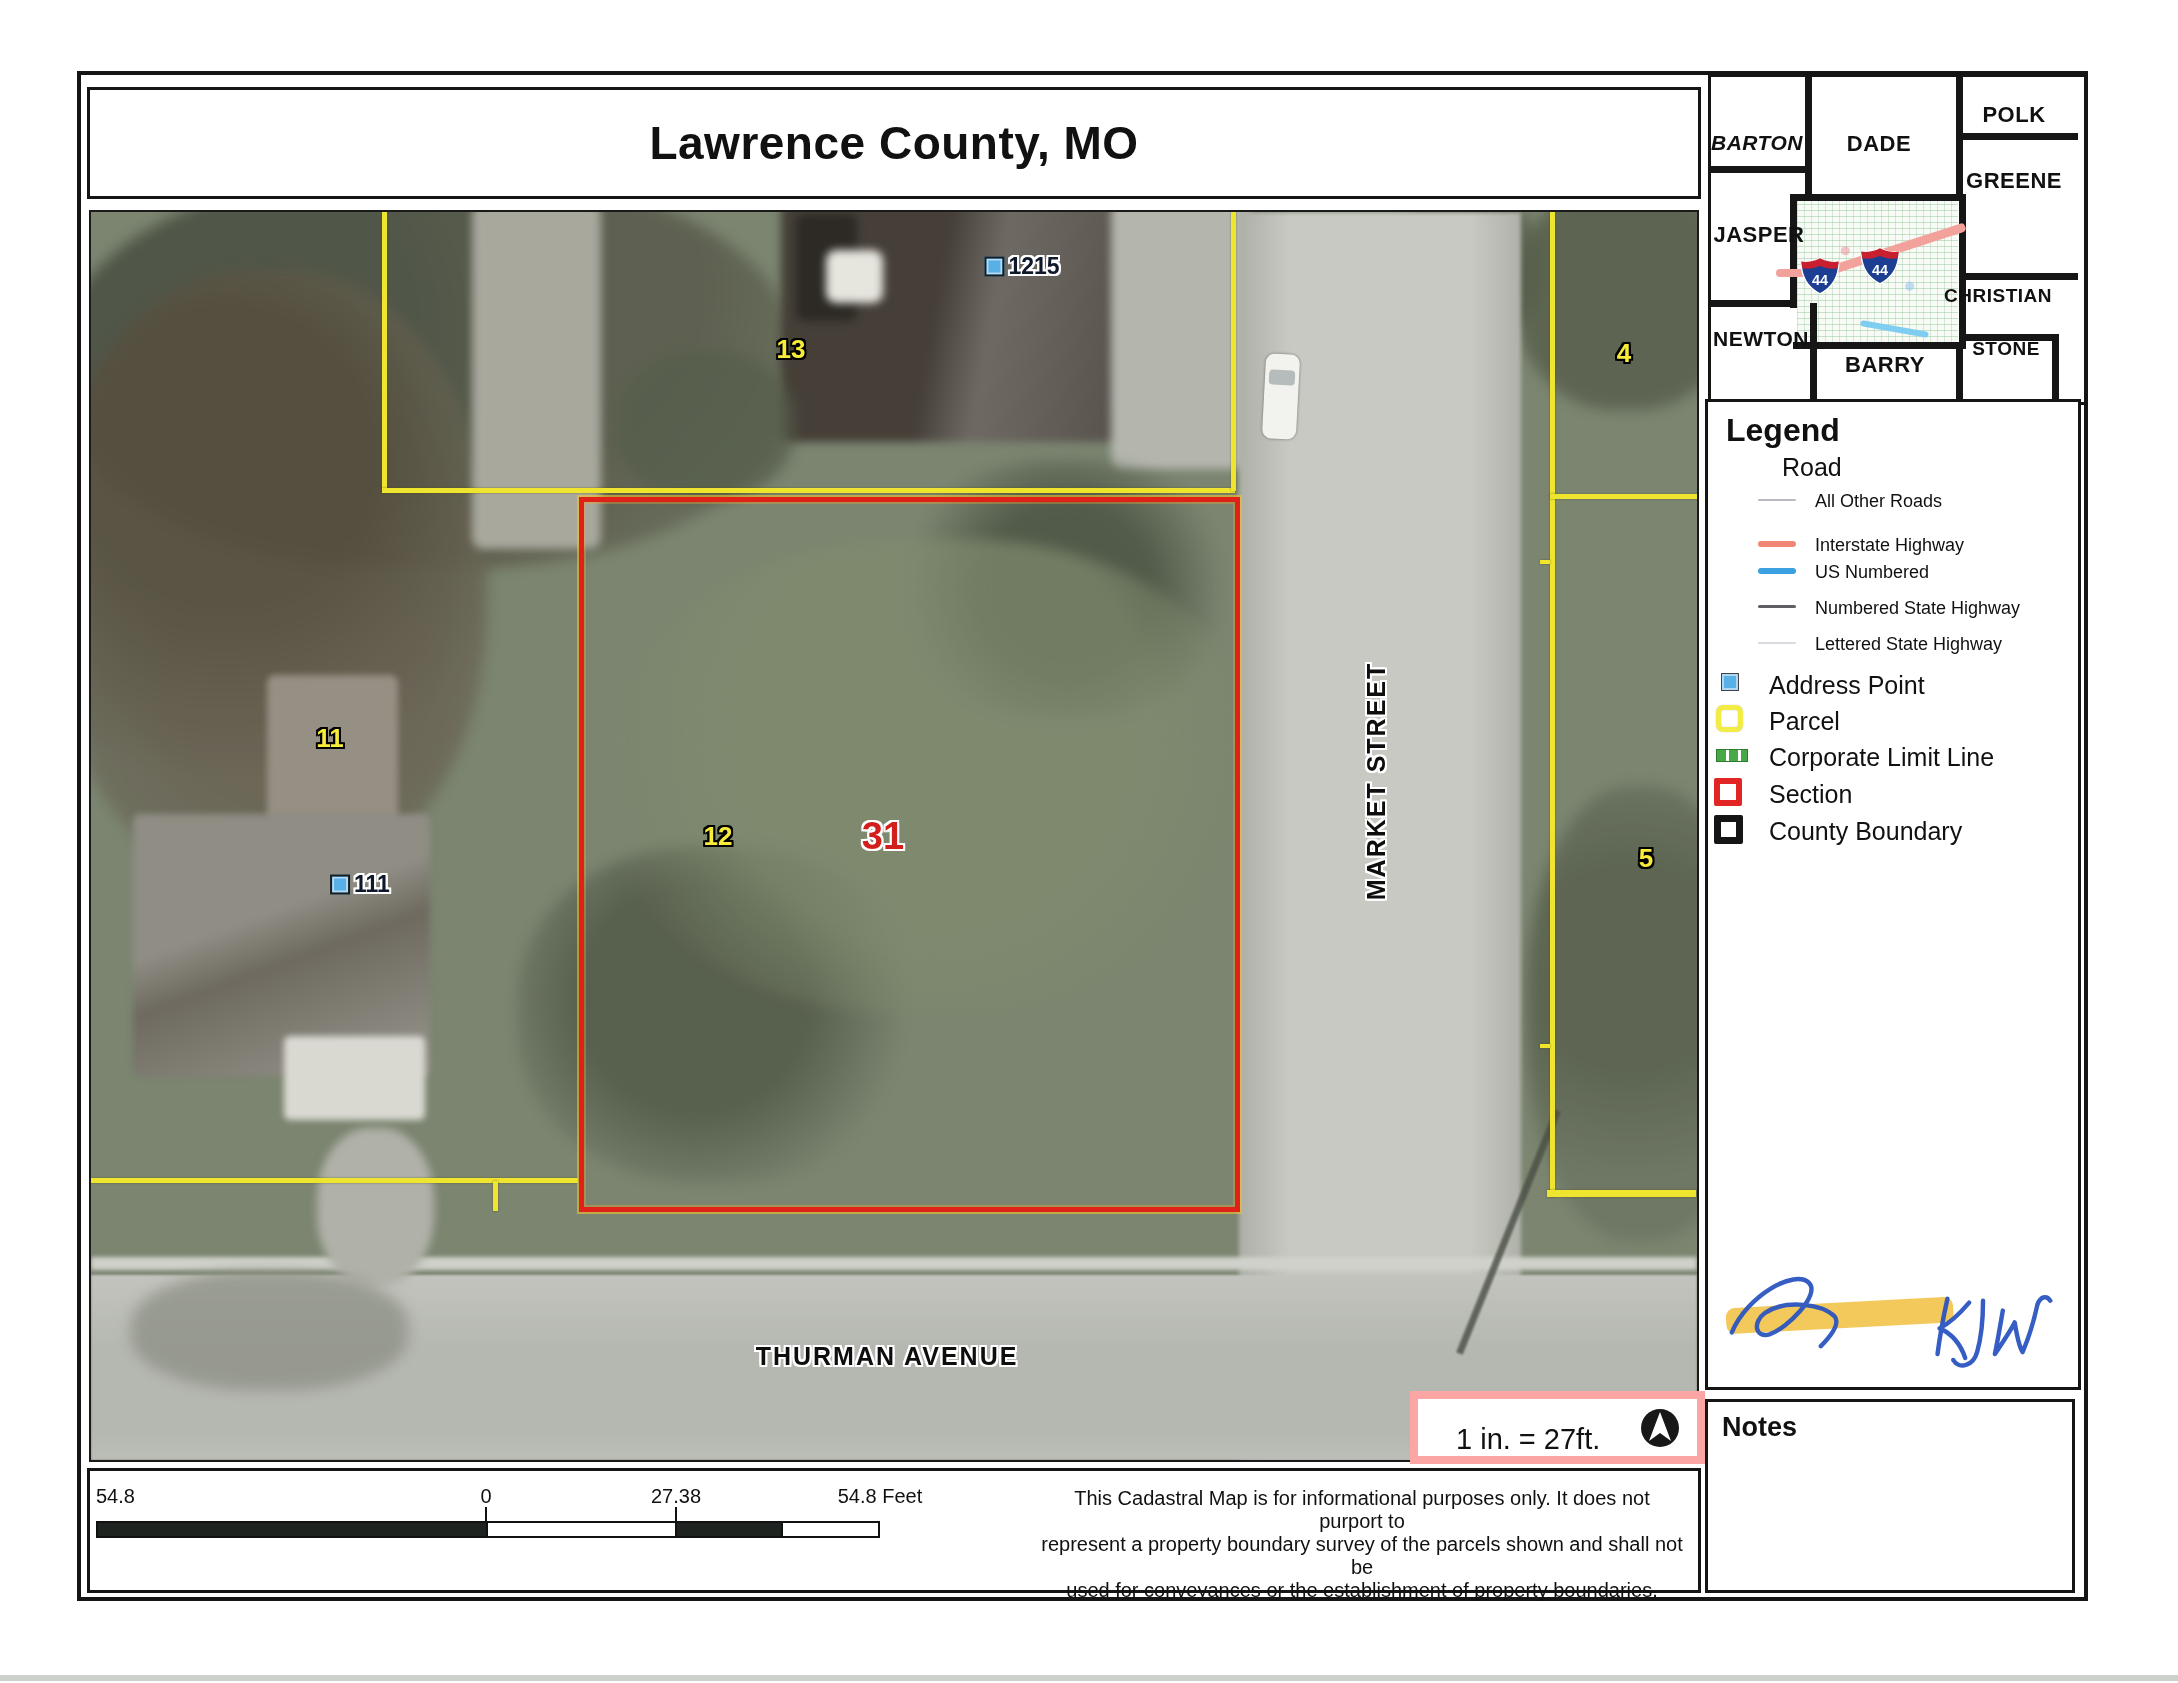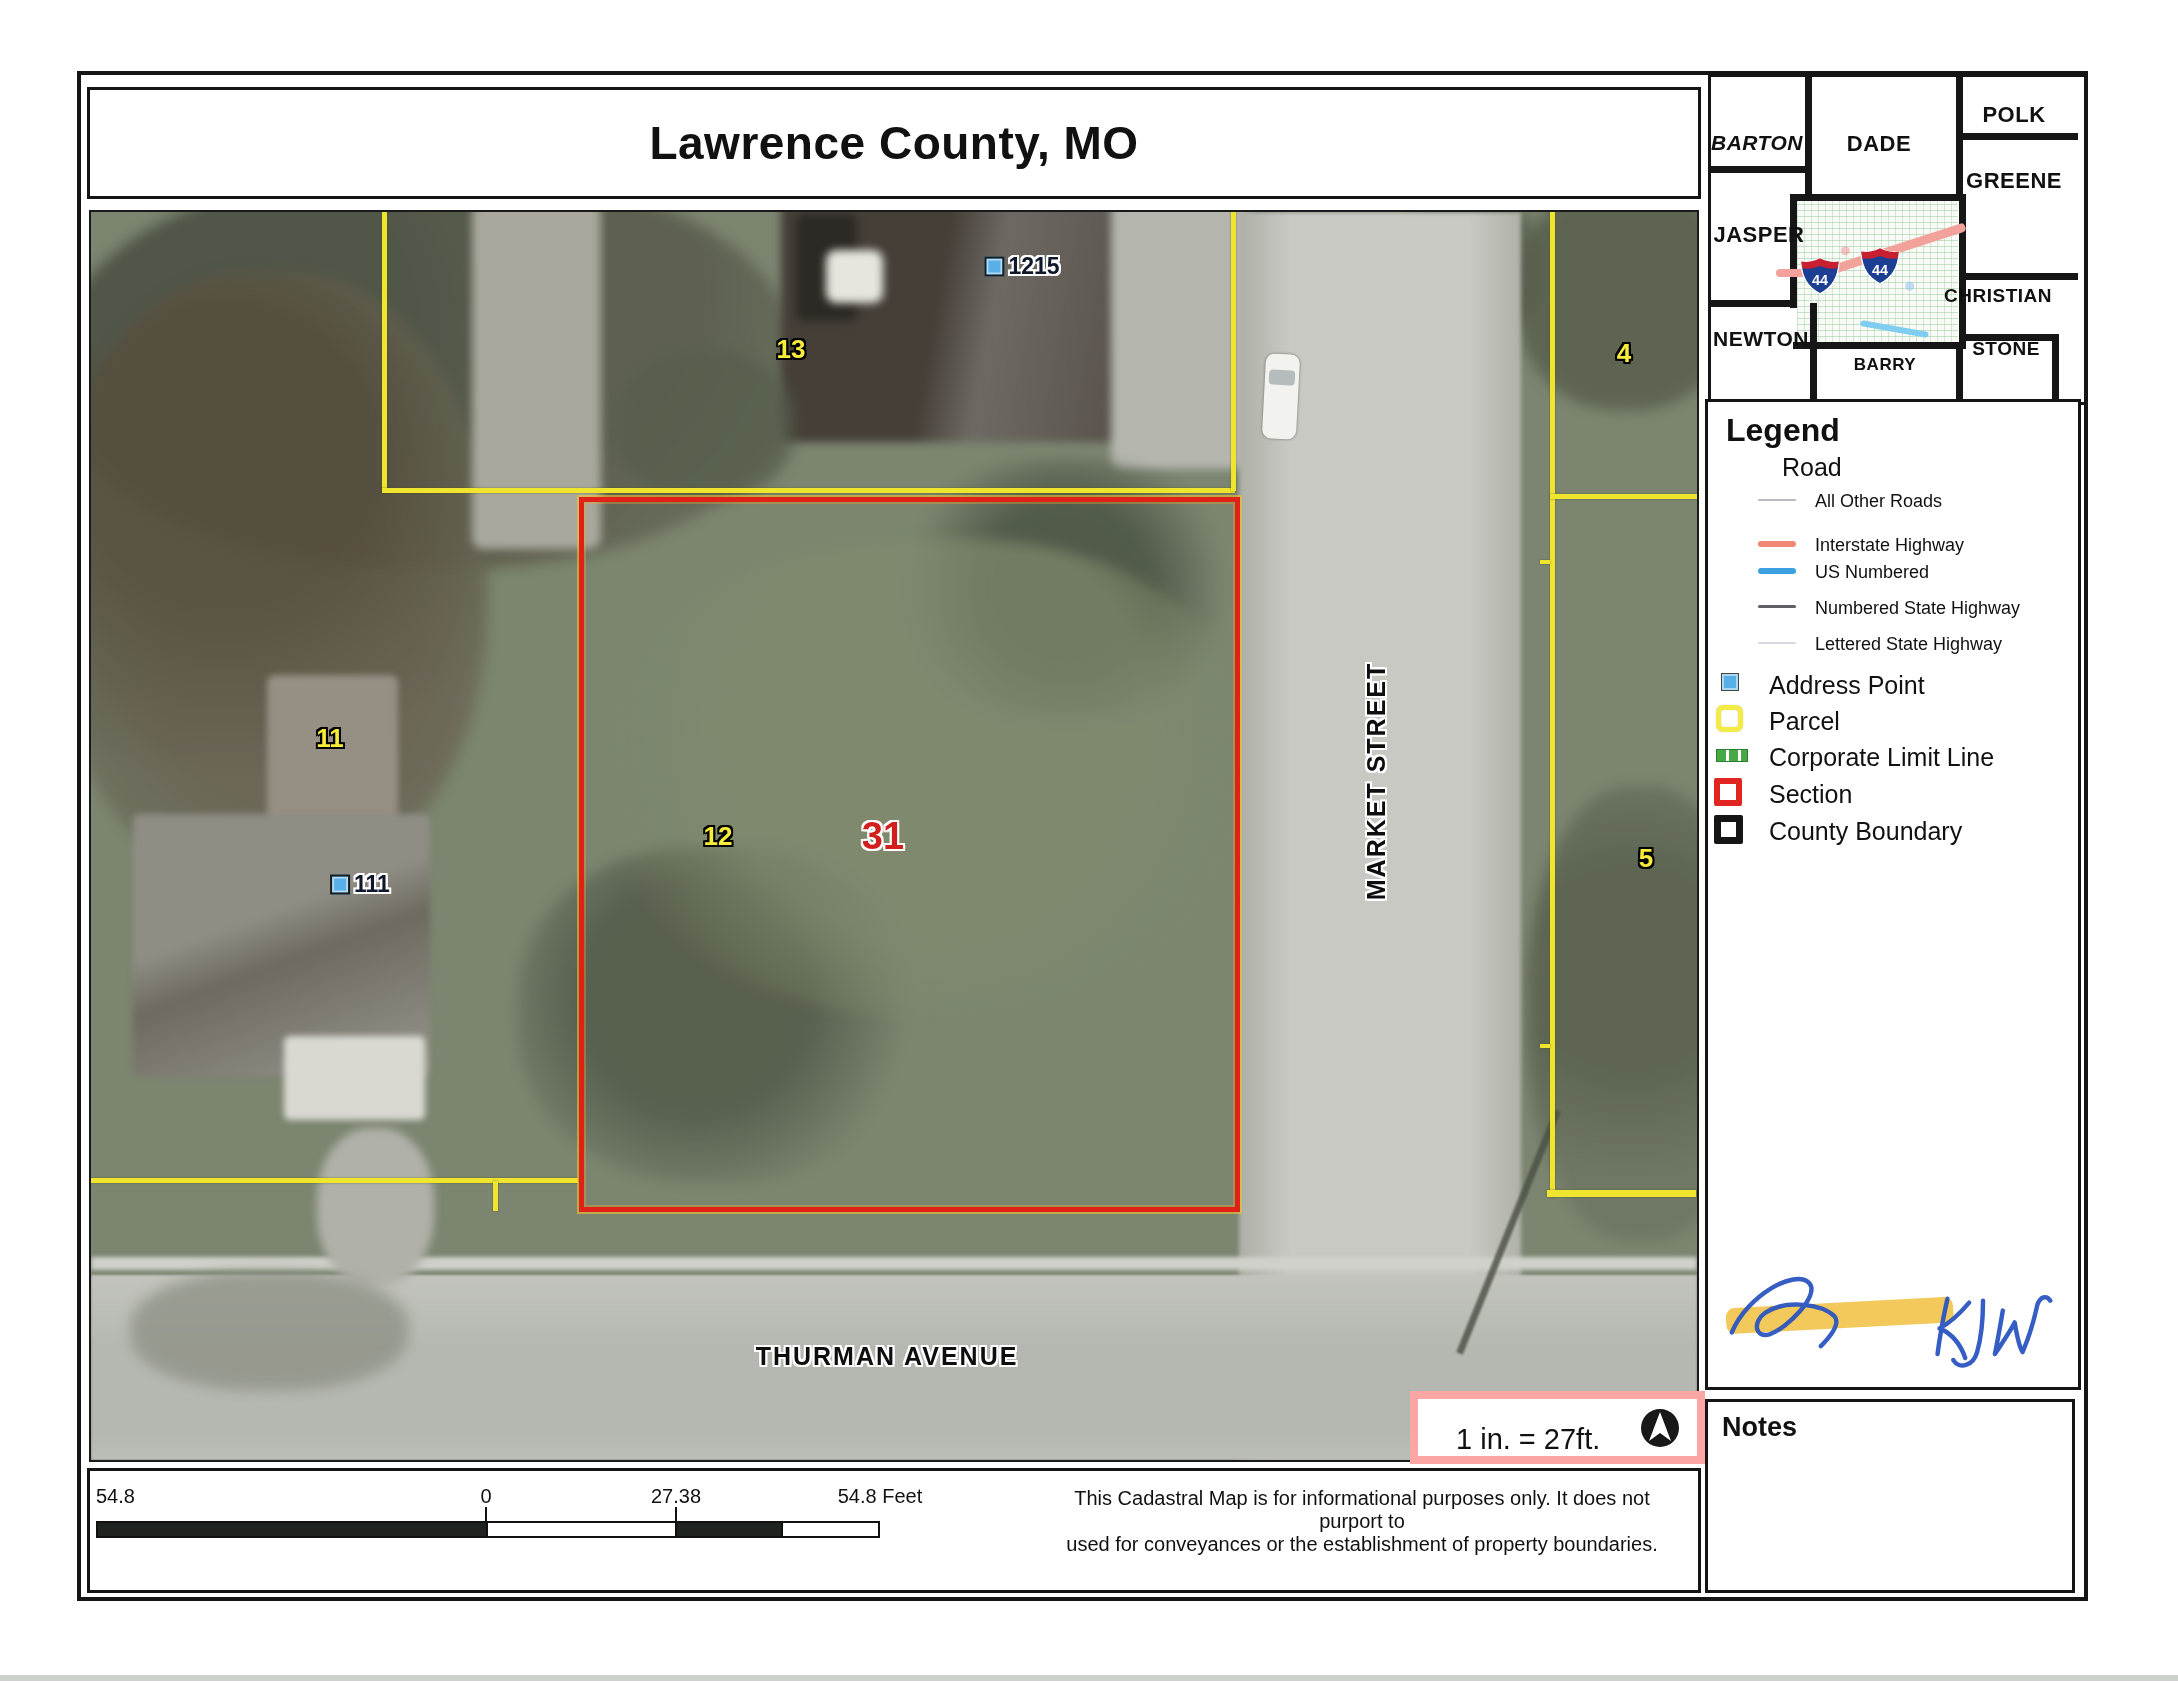--- a/index.html
+++ b/index.html
@@ -176,20 +176,21 @@
     <div class="sb-tick" style="left:395px;top:36px;"></div>
     <div class="sb-tick" style="left:585px;top:36px;"></div>
     <div class="scalebar">
       <div class="sb-b" style="width:390px;"></div>
       <div class="sb-w" style="width:190px;"></div>
       <div class="sb-b2" style="width:106px;"></div>
       <div class="sb-w" style="width:98px;"></div>
     </div>
     <div class="disclaimer">
       <div>This Cadastral Map is for informational purposes only.  It does not purport to</div>
+      <div>represent a property boundary survey of the parcels shown and shall not be</div>
       <div>used for conveyances or the establishment of property boundaries.</div>
     </div>
   </div>
 
   <div class="locator-box">
     <div class="lawrence-fill"></div>
 
     <div class="cseg" style="left:94px;top:0;width:7px;height:121px;"></div>
     <div class="cseg" style="left:0;top:89px;width:94px;height:7px;"></div>
     <div class="cseg" style="left:245px;top:0;width:7px;height:119px;"></div>
@@ -220,21 +221,21 @@
       <text x="18" y="25" font-size="13" font-weight="bold" fill="#fff" text-anchor="middle" font-family="Liberation Sans, sans-serif">44</text>
     </svg>
 
     <span class="cnty" style="left:46px;top:66px;font-size:21px;font-style:italic;">BARTON</span>
     <span class="cnty" style="left:168px;top:67px;font-size:22px;">DADE</span>
     <span class="cnty" style="left:303px;top:38px;font-size:22px;">POLK</span>
     <span class="cnty" style="left:303px;top:104px;font-size:22px;">GREENE</span>
     <span class="cnty" style="left:48px;top:158px;font-size:22px;">JASPER</span>
     <span class="cnty" style="left:287px;top:219px;font-size:19px;">CHRISTIAN</span>
     <span class="cnty" style="left:50px;top:262px;font-size:21px;">NEWTON</span>
-    <span class="cnty" style="left:174px;top:288px;font-size:17px;">BARRY</span>
+    <span class="cnty" style="left:174px;top:288px;font-size:22px;">BARRY</span>
     <span class="cnty" style="left:295px;top:272px;font-size:19px;">STONE</span>
   </div>
 
   <div class="legend-box">
     <div class="lg-head">Legend</div>
     <div class="lg-road">Road</div>
 
     <div class="lg-row" style="top:87px;">
       <span class="sw-line sw-other"></span>
       <span class="lg-small">All Other Roads</span>

